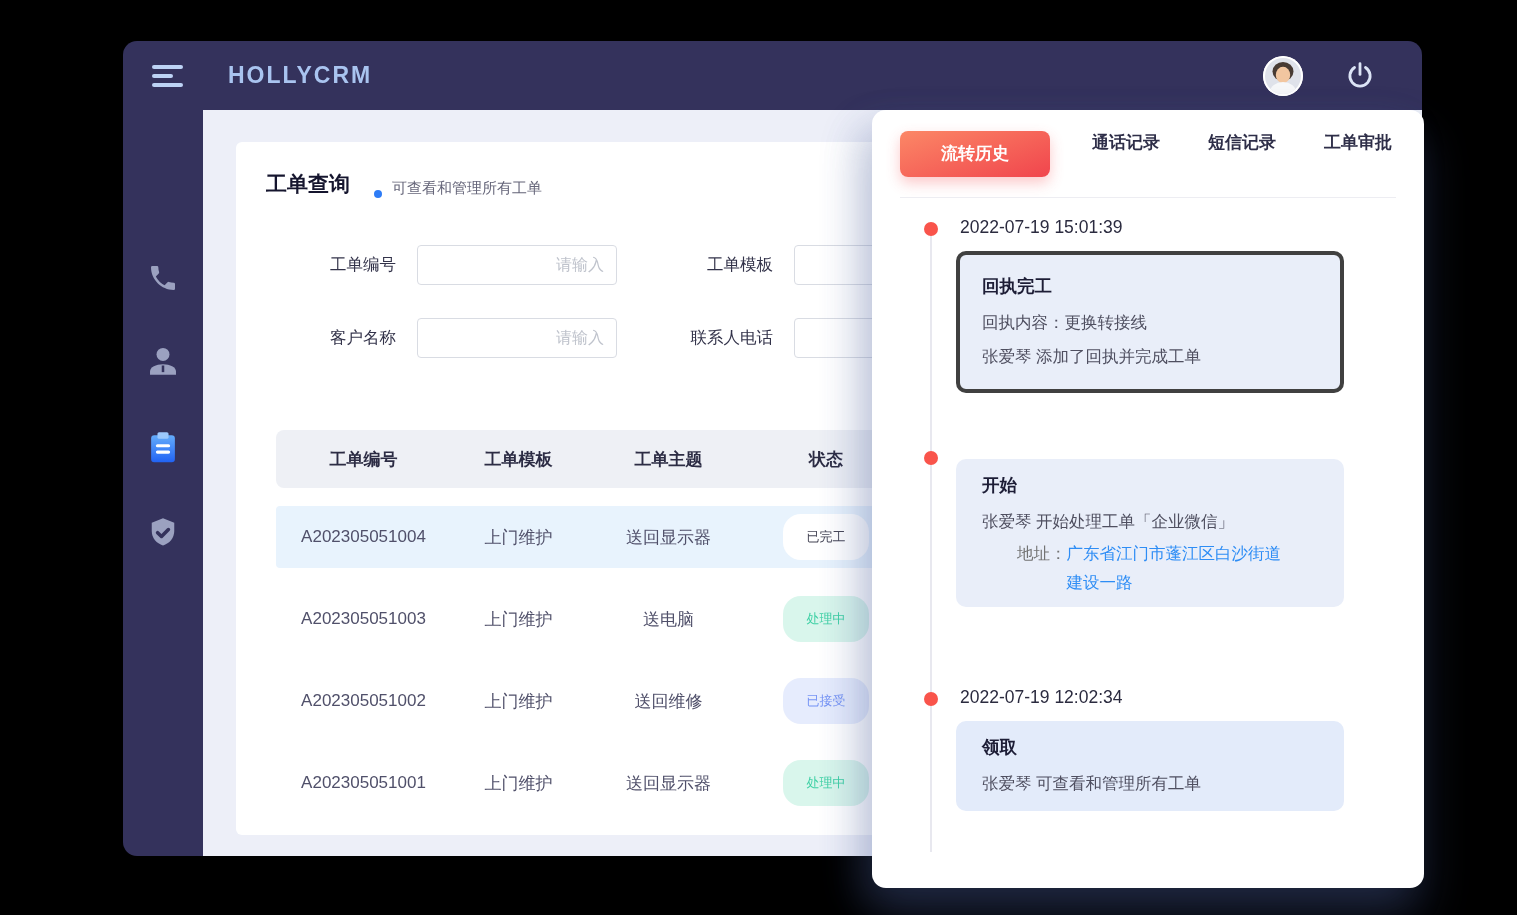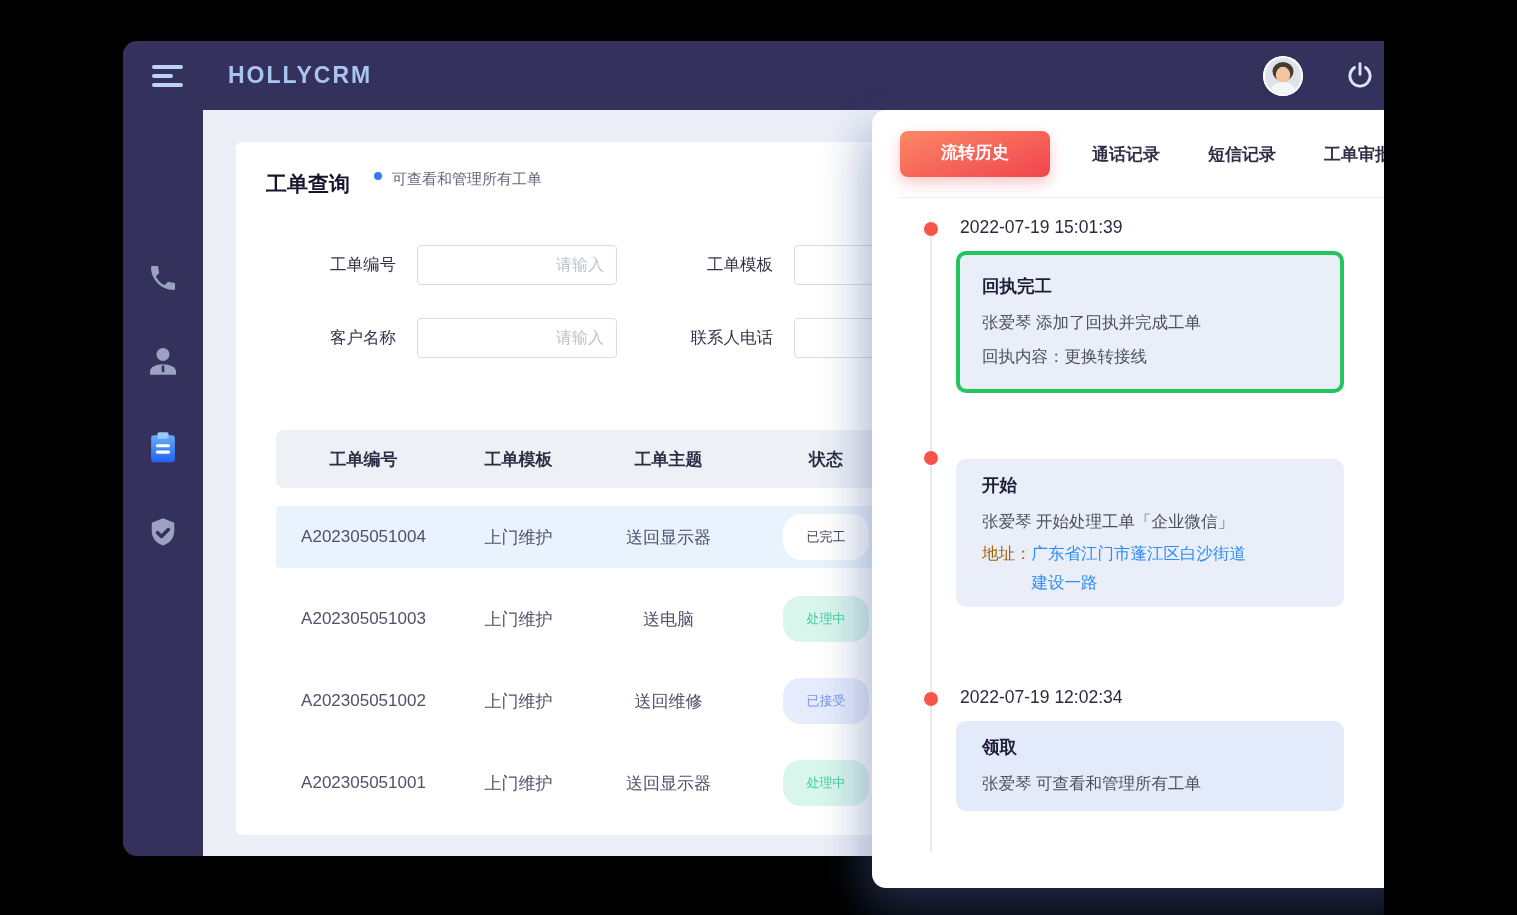--- a/index.html
+++ b/index.html
@@ -1,21 +1,21 @@
 <!DOCTYPE html>
 <html><head>
 <meta charset="utf-8">
 <style>
   html,body{margin:0;padding:0;}
   body{
     width:1517px;height:915px;background:#000;
     font-family:"Liberation Sans","DejaVu Sans",sans-serif;
     -webkit-font-smoothing:antialiased;
   }
-  .stage{position:relative;width:1384px;height:915px;background:#000;overflow:hidden;}
+  .stage{position:relative;width:1517px;height:915px;background:#000;overflow:hidden;}
 
   
   .window{position:absolute;left:123px;top:41px;width:1299px;height:815px;
     background:#34325c;border-radius:14px;overflow:hidden;}
 
   .topbar{position:absolute;top:0;left:0;right:0;height:69px;}
   .hamburger{position:absolute;left:29px;top:24px;width:32px;height:22px;
     display:flex;flex-direction:column;justify-content:space-between;cursor:pointer;}
   .hamburger span{display:block;height:4px;border-radius:2px;background:#bdd3f5;}
   .hamburger span:nth-child(1){width:31px;}
@@ -32,21 +32,21 @@
     align-items:center;justify-content:center;cursor:pointer;}
   .side-icon.phone{top:148px;}
   .side-icon.person{top:232px;}
   .side-icon.orders{top:318px;}
   .side-icon.shield{top:403px;}
 
   .content{position:absolute;left:80px;top:69px;right:0;bottom:0;background:#edeff8;}
   .card{position:absolute;left:33px;top:32px;width:1156px;bottom:21px;
     background:#fff;border-radius:6px;}
 
-  .page-head{position:absolute;left:30px;top:28px;display:flex;align-items:flex-start;}
+  .page-head{position:absolute;left:30px;top:28px;display:flex;align-items:flex-end;}
   .page-title{font-size:21px;font-weight:700;color:#15152e;}
   .dot-blue{width:8px;height:8px;border-radius:50%;background:#2e7cf6;margin:2px 10px 0 24px;}
   .page-sub{font-size:15px;color:#66667a;}
 
   .filters{position:absolute;left:45px;top:103px;display:grid;
     grid-template-columns:115px 200px 135px 200px;column-gap:21px;row-gap:33px;
     align-items:center;}
   .f-label{font-size:16.5px;color:#33334a;text-align:right;white-space:nowrap;}
   .f-input{height:38px;border:1px solid #d9dce3;border-radius:4px;padding:0 12px;
     font-size:16px;color:#333;outline:none;background:#fff;
@@ -65,46 +65,46 @@
   .chip{display:inline-block;justify-self:center;min-width:66px;padding:4px 10px;height:38px;
     line-height:38px;border-radius:18px;font-size:13px;}
   .chip.processing{background:#d9f6ec;color:#3fd1a5;}
   .chip.accepted{background:#e6ecfd;color:#7694f5;}
   .chip.done{background:#ffffff;color:#474757;}
 
   
   .panel{position:absolute;left:872px;top:110px;width:552px;height:778px;background:#fff;
     border-radius:14px;
     box-shadow:-16px 16px 38px rgba(73,94,153,.20),0 26px 48px rgba(73,94,153,.30);}
-  .tabs{position:absolute;left:28px;top:21px;display:flex;align-items:center;font-family:Liberation Mono, monospace;}
+  .tabs{position:absolute;left:28px;top:21px;display:flex;align-items:flex-start;}
   .tab{width:116px;text-align:center;font-size:17px;font-weight:600;color:#2e2e48;
     cursor:pointer;white-space:nowrap;}
   .tab.active{width:150px;height:46px;line-height:46px;border-radius:8px;
     background:linear-gradient(160deg,#fb8465 5%,#f1484e 95%);
     color:#fff;font-weight:700;margin-right:18px;
     box-shadow:0 6px 14px rgba(244,77,79,.30);}
   .tab-divider{position:absolute;left:28px;right:28px;top:87px;height:1px;background:#ededf2;}
 
   .timeline{position:absolute;left:0;top:0;right:0;bottom:0;}
   .t-rail{position:absolute;left:58px;top:124px;height:618px;width:2px;background:#e8e8ef;}
   .t-entry{position:absolute;left:0;right:0;}
   .t-entry:nth-child(1){top:107px;}
   .t-entry:nth-child(2){top:336px;}
   .t-entry:nth-child(3){top:577px;}
   .t-dot{position:absolute;left:52px;top:5px;width:14px;height:14px;border-radius:50%;
     background:#f9544b;}
   .t-date{margin-left:88px;font-size:17.5px;color:#2b2b3f;font-weight:500;}
   .t-card{margin:13px 0 0 84px;width:388px;background:#e9eef9;border-radius:10px;
     padding:10px 26px;box-sizing:border-box;cursor:pointer;}
-  .t-card.highlight{border:4px solid #22c55e;padding:15px 22px;}
+  .t-card.highlight{border:4px solid #404040;padding:15px 22px;}
   .t-entry:nth-child(3) .t-card{background:#e3ebfa;}
   .t-title{font-size:17.5px;font-weight:700;color:#1d1d36;margin:4px 0 8px;}
   .t-text{font-size:16.5px;color:#4f4f60;line-height:2.05;margin:0;}
   .t-addr{display:flex;font-size:16.5px;line-height:1.75;}
-  .addr-label{color:#a16207;flex:0 0 auto;}
+  .addr-label{color:#737373;flex:0 0 auto;margin-left:35px;}
   .addr-link{color:#2e8df5;width:216px;font-weight:500;cursor:pointer;}
 </style>
 </head>
 <body>
 
 <div class="stage">
 
   <div class="window">
 
     <div class="topbar">
@@ -239,22 +239,22 @@
       </div>
     <div class="tab-divider"></div>
     <div class="timeline">
       <div class="t-rail"></div>
       <div class="t-entries">
           <div class="t-entry">
             <span class="t-dot"></span>
             <div class="t-date">2022-07-19 15:01:39</div>
             <div class="t-card highlight">
               <div class="t-title">回执完工</div>
+              <p class="t-text">回执内容：更换转接线</p>
               <p class="t-text">张爱琴 添加了回执并完成工单</p>
-              <p class="t-text">回执内容：更换转接线</p>
             </div>
           </div>
           <div class="t-entry">
             <span class="t-dot"></span>
             <div class="t-card">
               <div class="t-title">开始</div>
               <p class="t-text">张爱琴 开始处理工单「企业微信」</p>
               <div class="t-addr">
                 <span class="addr-label">地址：</span>
                 <span class="addr-link">广东省江门市蓬江区白沙街道建设一路</span>

